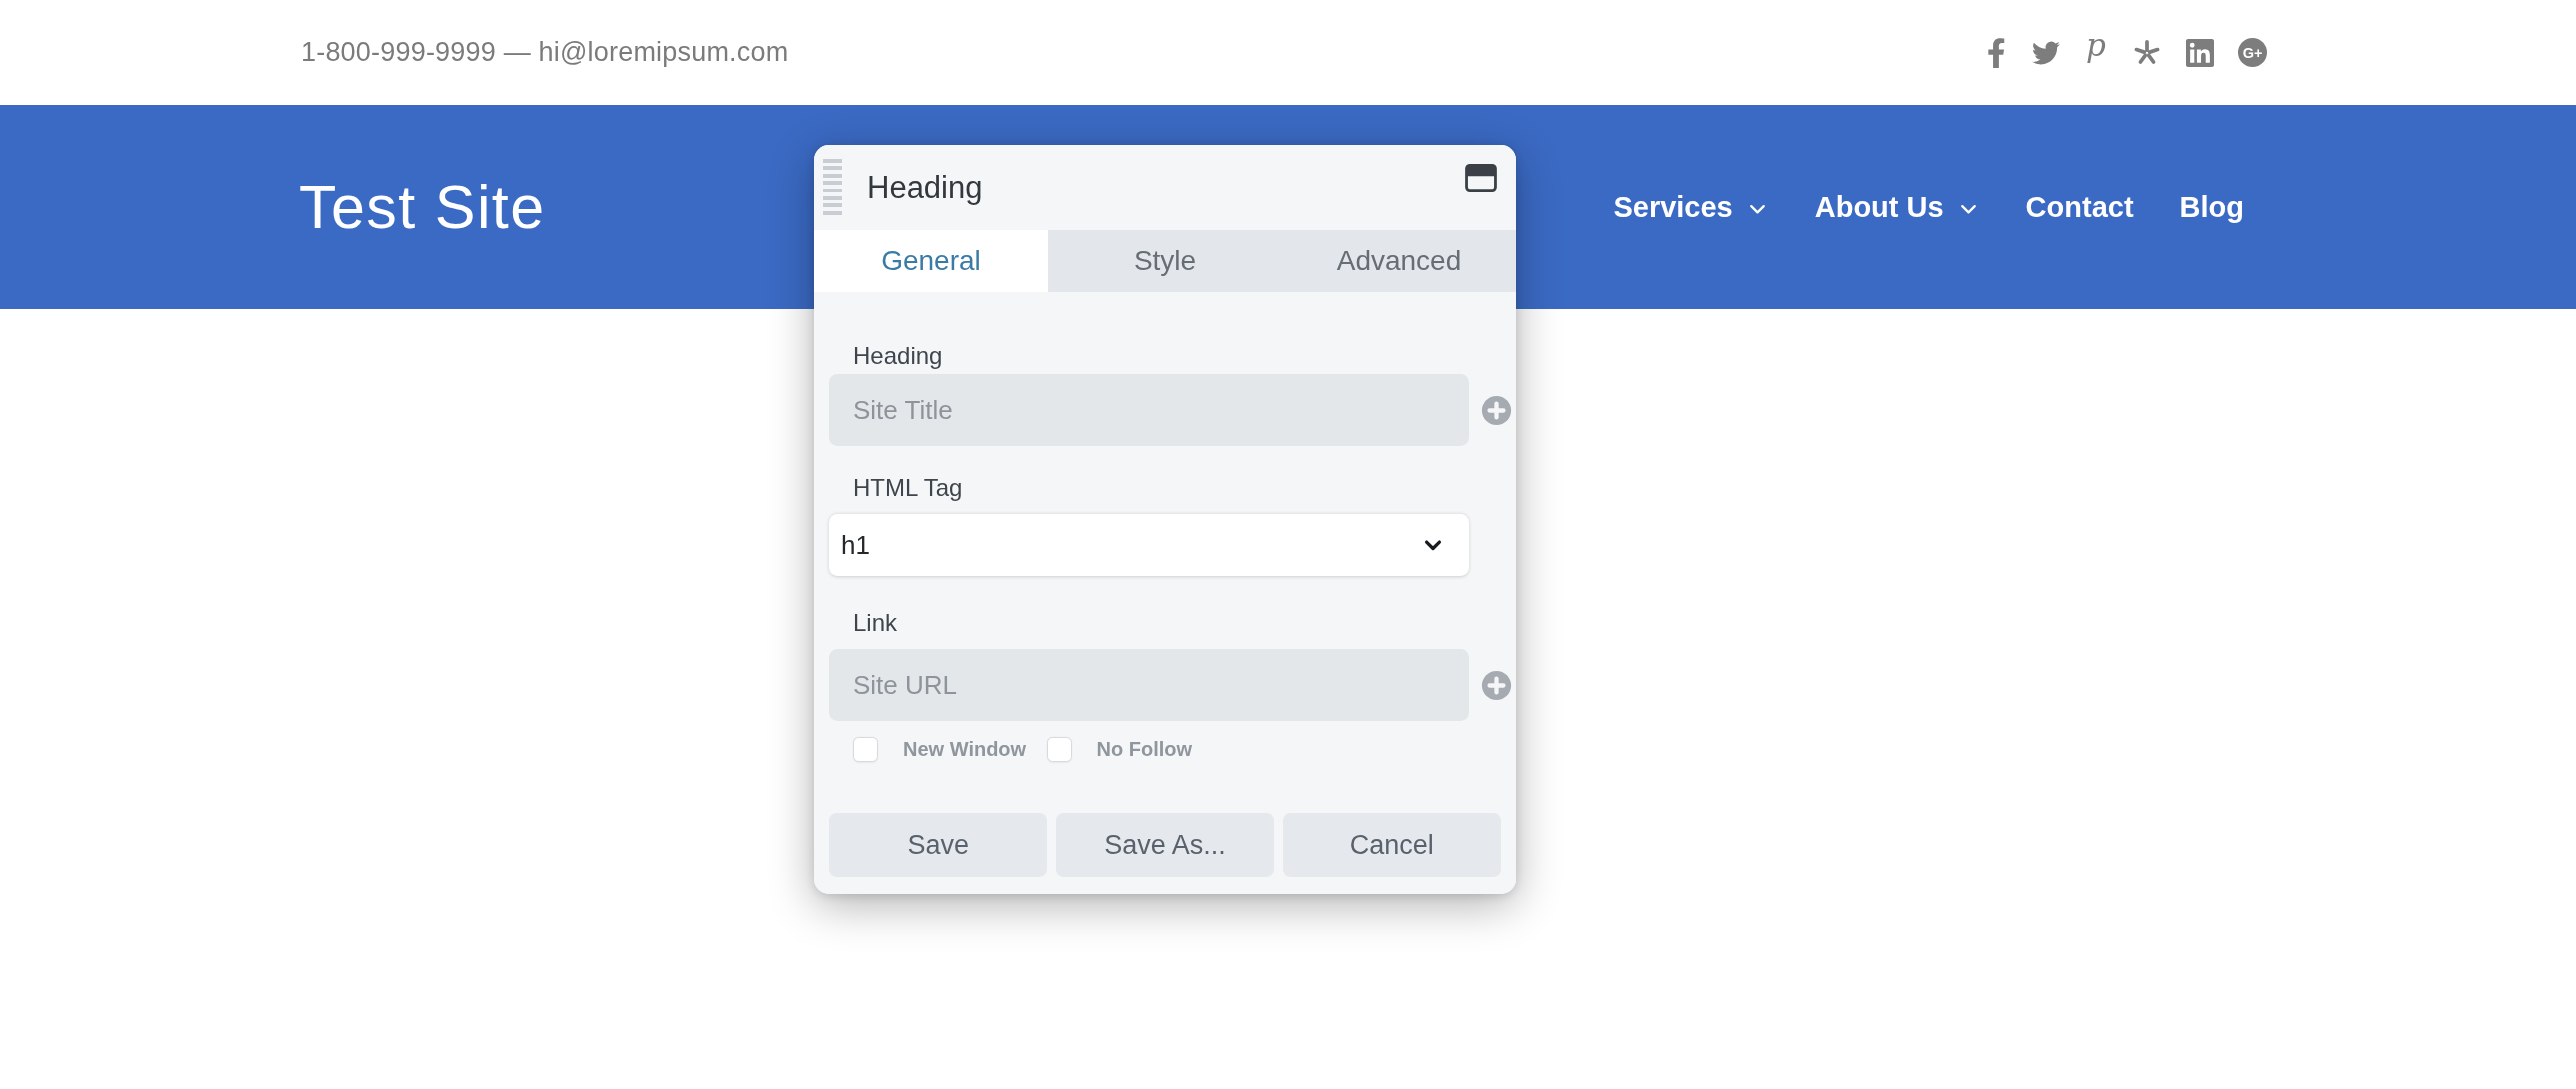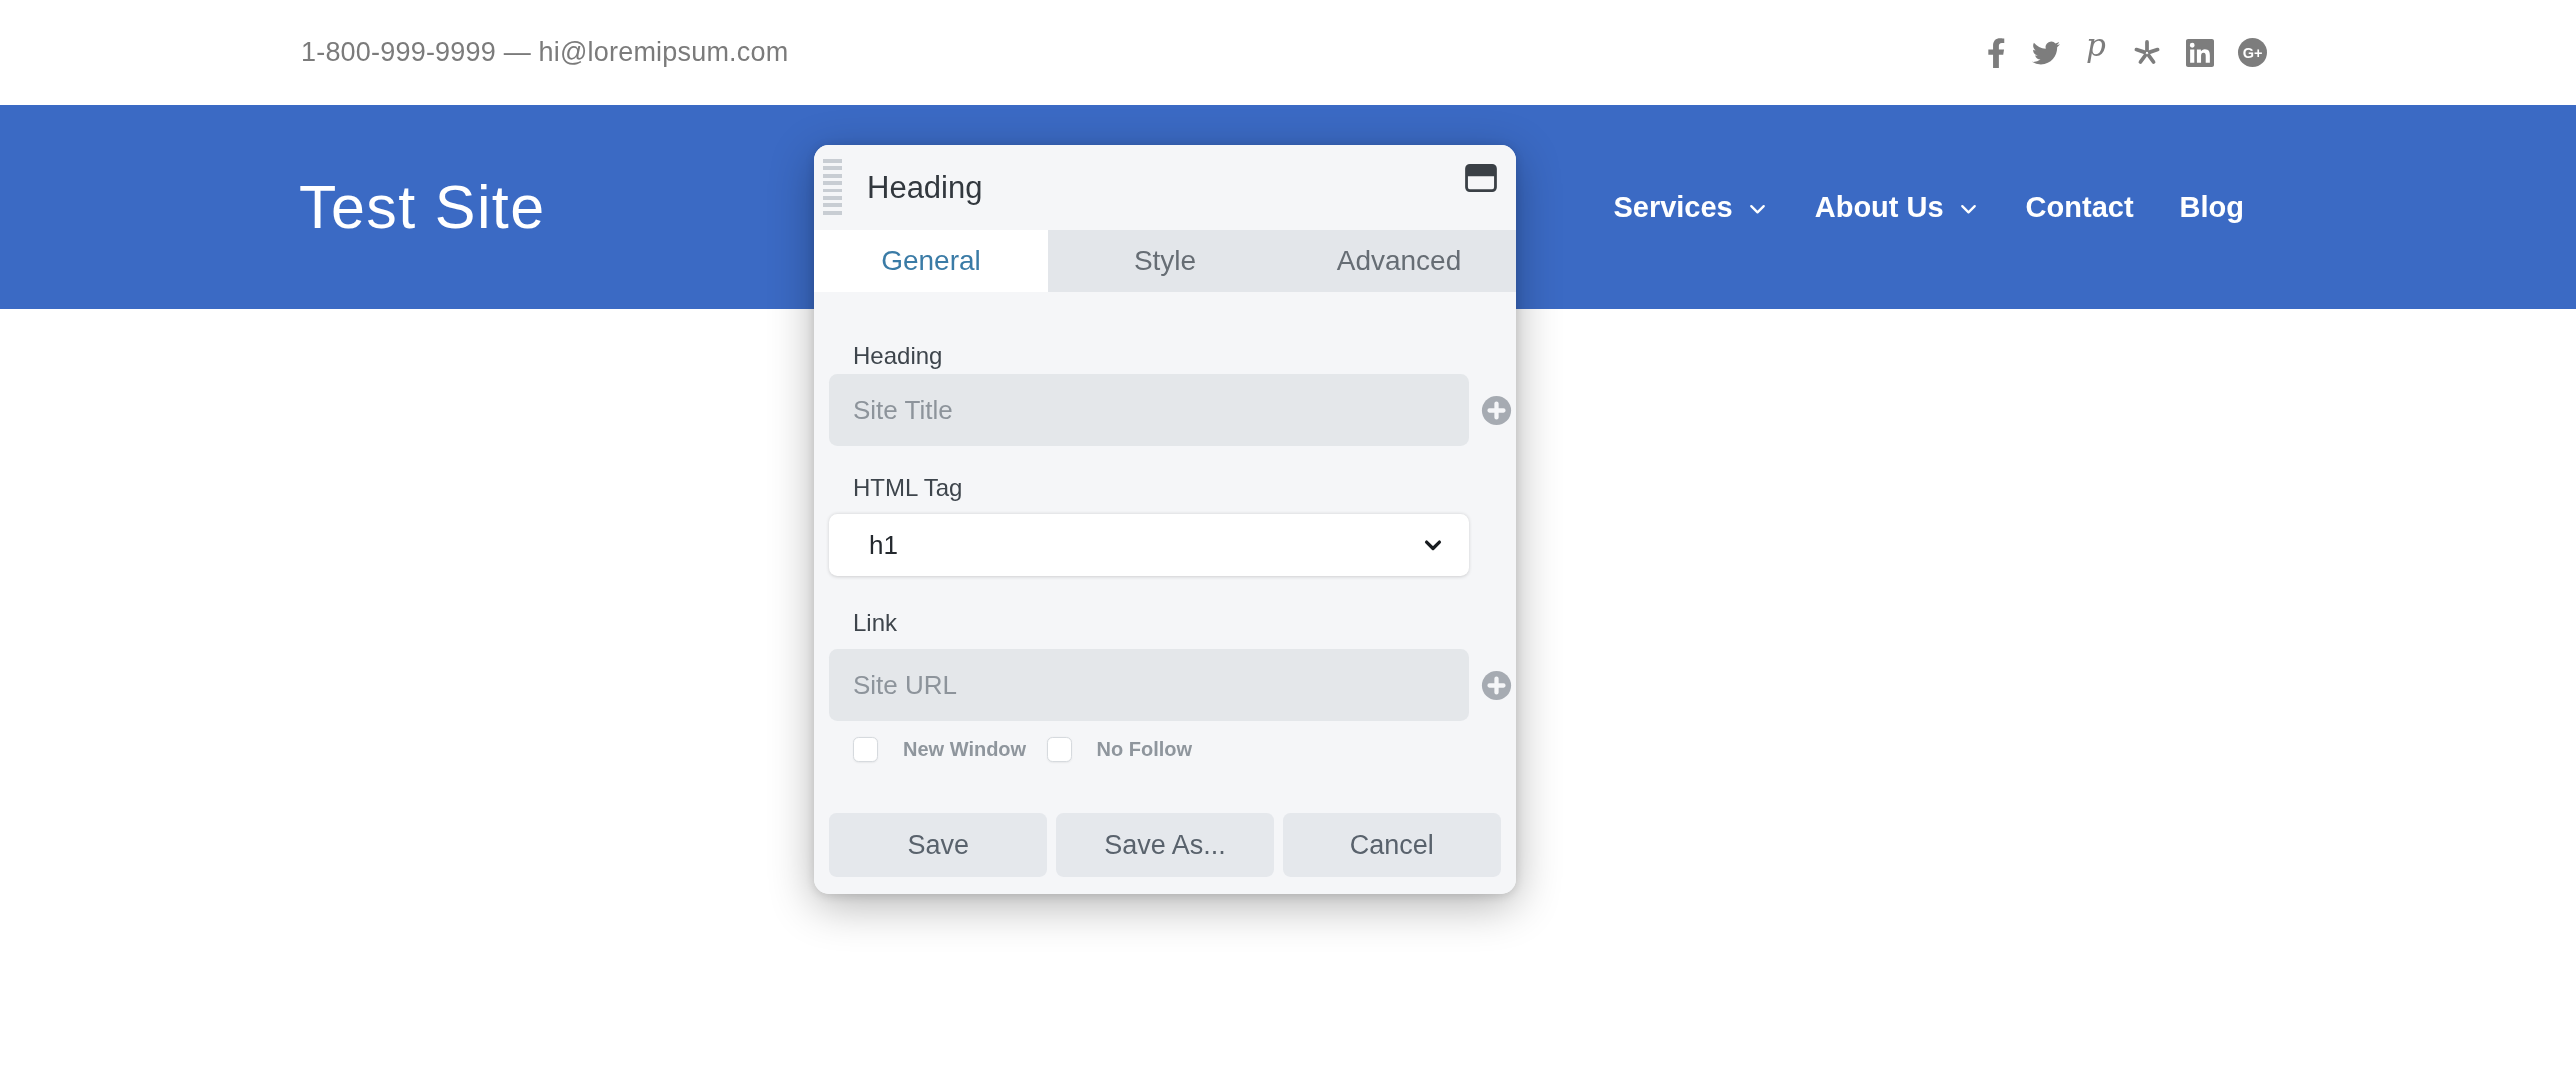--- a/index.html
+++ b/index.html
@@ -110,21 +110,21 @@
     font-size: 26px; color: #32383e;
     font-family: inherit; outline: none;
   }
   .text-input::placeholder { color: #8d949b; opacity: 1; }
 
   .select-box {
     height: 62px;
     background: #ffffff; border-radius: 8.3px;
     box-shadow: 0 0.9px 3.7px rgba(0,0,0,0.16);
     display: flex; align-items: center;
-    padding: 0 22px 0 40px;
+    padding: 0 22px 0 12px;
     font-size: 26px; color: #24292e;
     cursor: pointer;
   }
   .select-box .chev { margin-left: auto; }
 
   .plus-btn {
     position: absolute; right: -43px;
     width: 31px; height: 31px;
     background: none; border: none; padding: 0; cursor: pointer;
     display: flex;

